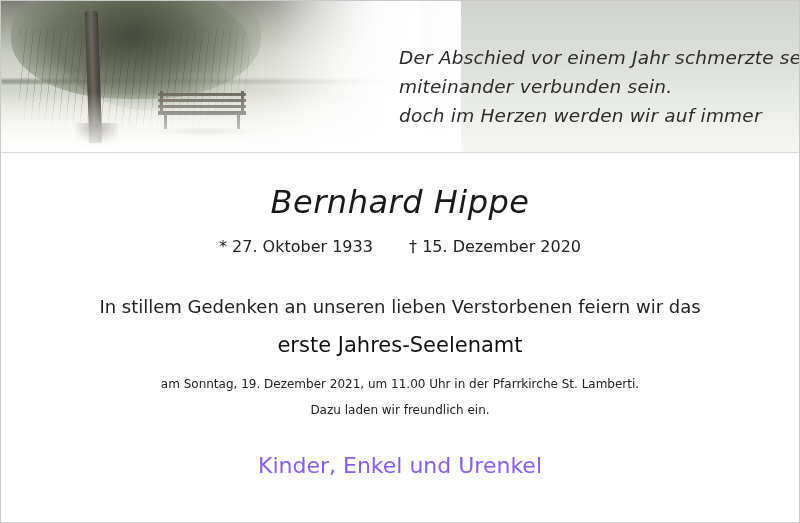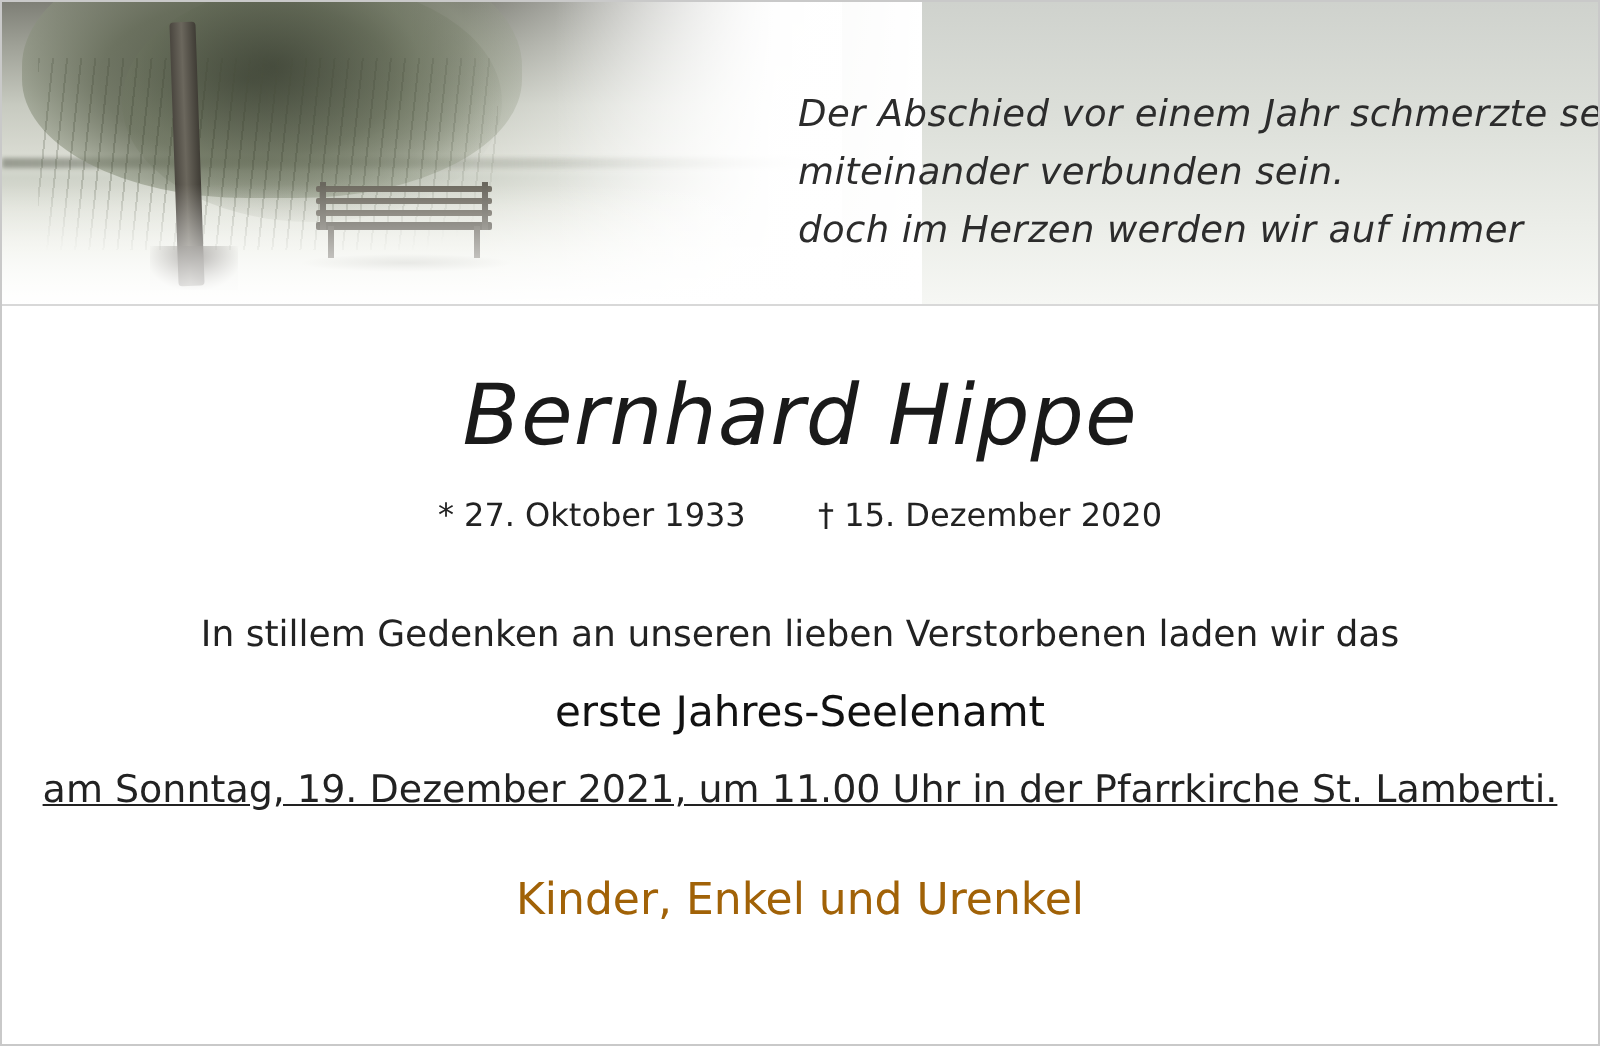--- a/index.html
+++ b/index.html
@@ -191,21 +191,21 @@
   .body {
     position: relative;
     width: 100%;
     height: 370px;
     background: #ffffff;
     text-align: center;
     box-sizing: border-box;
   }
   .name {
     margin-top: 30px;
-    font-size: 42px;
+    font-size: 32px;
     font-style: italic;
     color: #1a1a1a;
     letter-spacing: .5px;
     font-family: "DejaVu Sans", sans-serif;
   }
   .dates {
     margin-top: 16px;
     font-size: 16px;
     color: #222;
   }
@@ -215,29 +215,28 @@
     font-size: 18px;
     color: #222;
   }
   .service {
     margin-top: 16px;
     font-size: 21px;
     color: #111;
   }
   .details {
     margin-top: 14px;
-    font-size: 19px;
+    font-size: 12px;
     line-height: 26px;
     color: #222;
-    text-decoration: underline;
   }
   .family {
     margin-top: 30px;
     font-size: 22px;
-    color: #a16207;
+    color: #8b5cf6;
   }
 </style>
 </head>
 <body>
 
 <div class="page">
 
   <div class="header">
     <div class="photo">
       <div class="shoreline"></div>
@@ -269,25 +268,26 @@
 
   <div class="body">
     <div class="name">Bernhard Hippe</div>
 
     <div class="dates">
       <span>* 27. Oktober 1933</span>
       <span class="sep"></span>
       <span>† 15. Dezember 2020</span>
     </div>
 
-    <div class="memorial">In stillem Gedenken an unseren lieben Verstorbenen laden wir das</div>
+    <div class="memorial">In stillem Gedenken an unseren lieben Verstorbenen feiern wir das</div>
 
     <div class="service">erste Jahres-Seelenamt</div>
 
     <div class="details">
       <div>am Sonntag, 19. Dezember 2021, um 11.00 Uhr in der Pfarrkirche St. Lamberti.</div>
+      <div>Dazu laden wir freundlich ein.</div>
     </div>
 
     <div class="family">Kinder, Enkel und Urenkel</div>
 
   </div>
 
 </div>
 
 </body></html>

